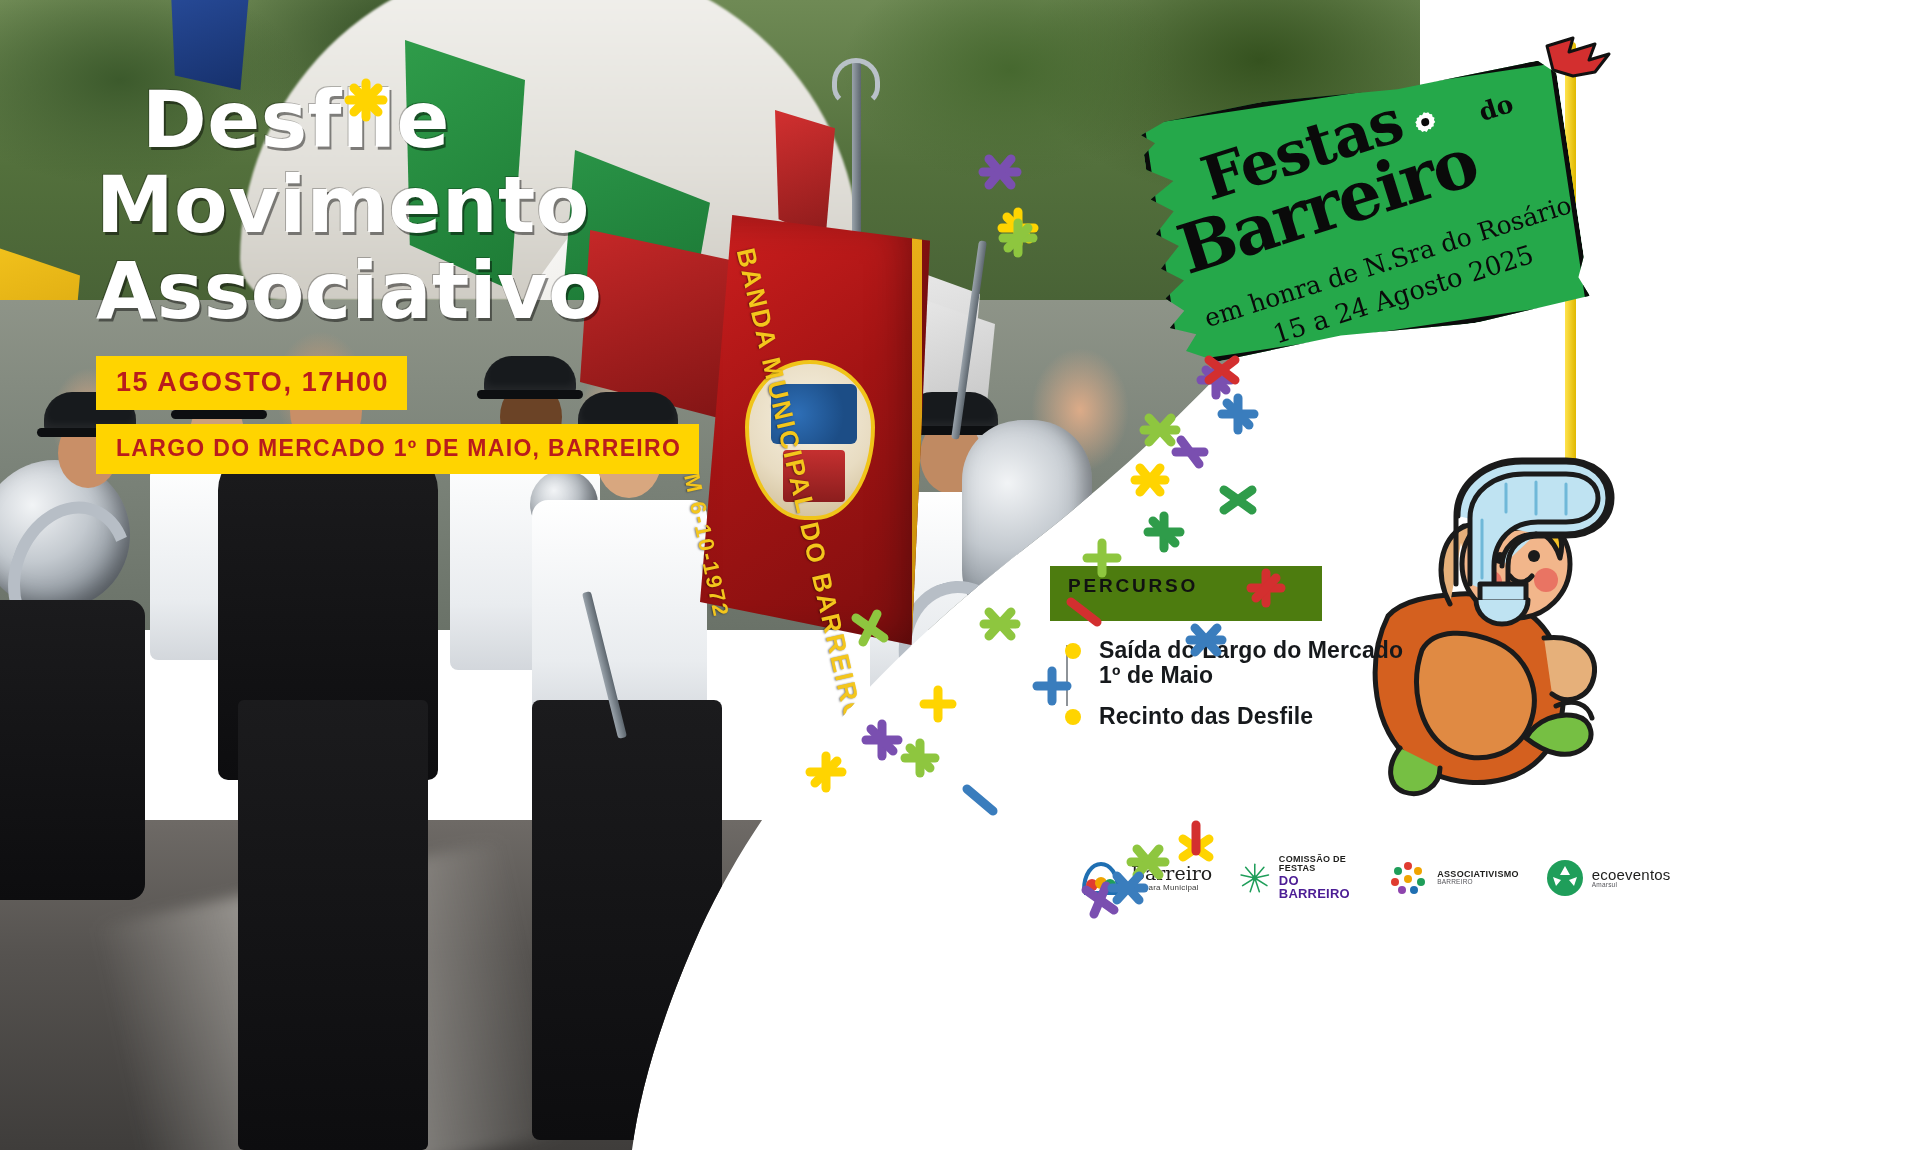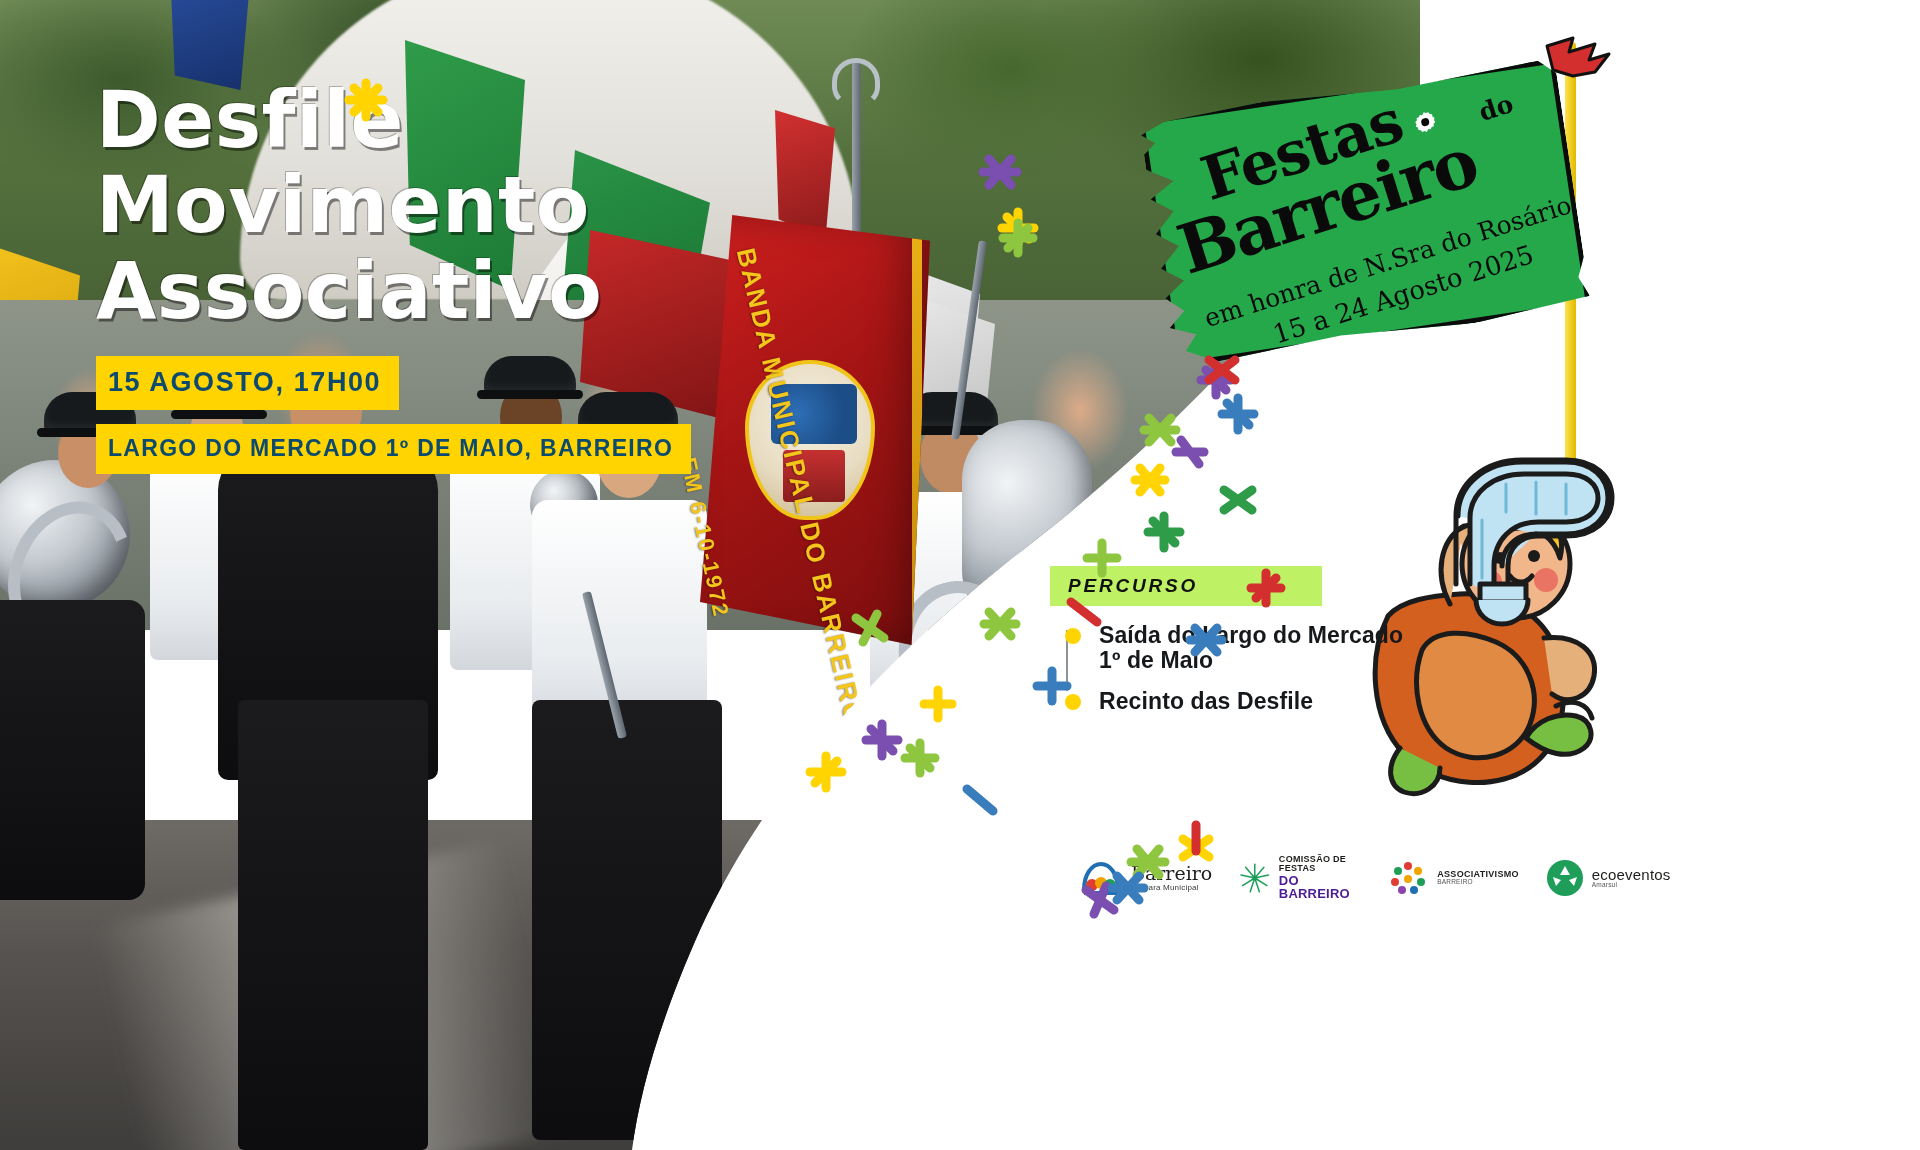--- a/index.html
+++ b/index.html
@@ -130,27 +130,27 @@
   
   .confetti { position:absolute; pointer-events:none; }
 
   
   .title-block { position:absolute; left:96px; top:78px; width:940px; z-index:6; }
   .title-line {
     font-family:"DejaVu Sans", sans-serif;
     color:#ffffff; font-weight:700; letter-spacing:.5px;
     text-shadow: 2px 3px 0 rgba(0,0,0,.45), -1px -1px 0 rgba(0,0,0,.25);
   }
-  .title-line.l1 { font-size:78px; line-height:84px; }
+  .title-line.l1 { font-size:78px; line-height:84px;margin-left:46px; }
   .title-line.l2 { font-size:78px; line-height:86px; }
 
   .badge {
-    display:inline-block; background:#FFD400; color:#0c4a6e;
+    display:inline-block; background:#FFD400; color:#b91c1c;
     font-weight:700; letter-spacing:1.6px;
-    padding:11px 18px 12px 12px; white-space:nowrap;
+    padding:11px 18px 12px 20px; white-space:nowrap;
   }
   .badge.date { font-size:27px; margin-top:22px; }
   .badge.place { font-size:23px; margin-top:14px; letter-spacing:1.3px; }
 
   
   .festas-flag { position:absolute; left:1155px; top:88px; width:420px; height:250px; z-index:7;
     transform:rotate(-8.5deg); }
   .festas-shape { position:absolute; inset:0; background:#25a84a; border:5px solid #0b0b0b;
     clip-path:polygon(
       0% 14%, 3% 10%, 0% 6%, 6% 2%, 30% 0%, 62% 3%, 96% 0%, 100% 6%,
@@ -172,22 +172,22 @@
   .ft-4 { position:absolute; left:100px; top:196px; transform:rotate(-9deg);
     font-family:"DejaVu Serif", serif; font-weight:400; font-size:26px; color:#0a0a0a; }
   .ft-gear { position:absolute; left:268px; top:32px; width:30px; height:30px; }
 
   .flag-pole-y { position:absolute; left:1565px; top:42px; width:11px; height:430px;
     background:linear-gradient(90deg,#ffe34d,#e0b800); border-radius:4px; z-index:5; }
   .flag-top { position:absolute; left:1543px; top:36px; width:70px; height:52px; z-index:6; }
 
   
   .percurso { position:absolute; left:1050px; top:566px; z-index:8; }
-  .percurso-head { background:#bef264; color:#111; font-weight:700; font-size:19px;
-    letter-spacing:2.8px; padding:9px 22px 9px 18px; display:inline-block; min-width:272px;font-style:italic; }
+  .percurso-head { background:#4d7c0f; color:#111; font-weight:700; font-size:19px;
+    letter-spacing:2.8px; padding:9px 22px 24px 18px; display:inline-block; min-width:272px; }
   .route-list { position:relative; margin-top:16px; padding-left:6px; }
   .route-line { position:absolute; left:16px; top:8px; bottom:24px; width:2px; background:#8e9398; }
   .route-item { display:flex; align-items:center; gap:18px; margin-bottom:10px; position:relative; }
   .route-dot { width:16px; height:16px; border-radius:50%; background:#FFD400; flex:0 0 16px;
     margin-left:9px; position:relative; z-index:2; }
   .route-label { font-size:23px; font-weight:700; color:#16191c; letter-spacing:.1px; white-space:nowrap; }
   .route-item.sub .route-dot { background:transparent; }
   .route-item.sub { margin-top:-12px; margin-bottom:14px; }
 
   

